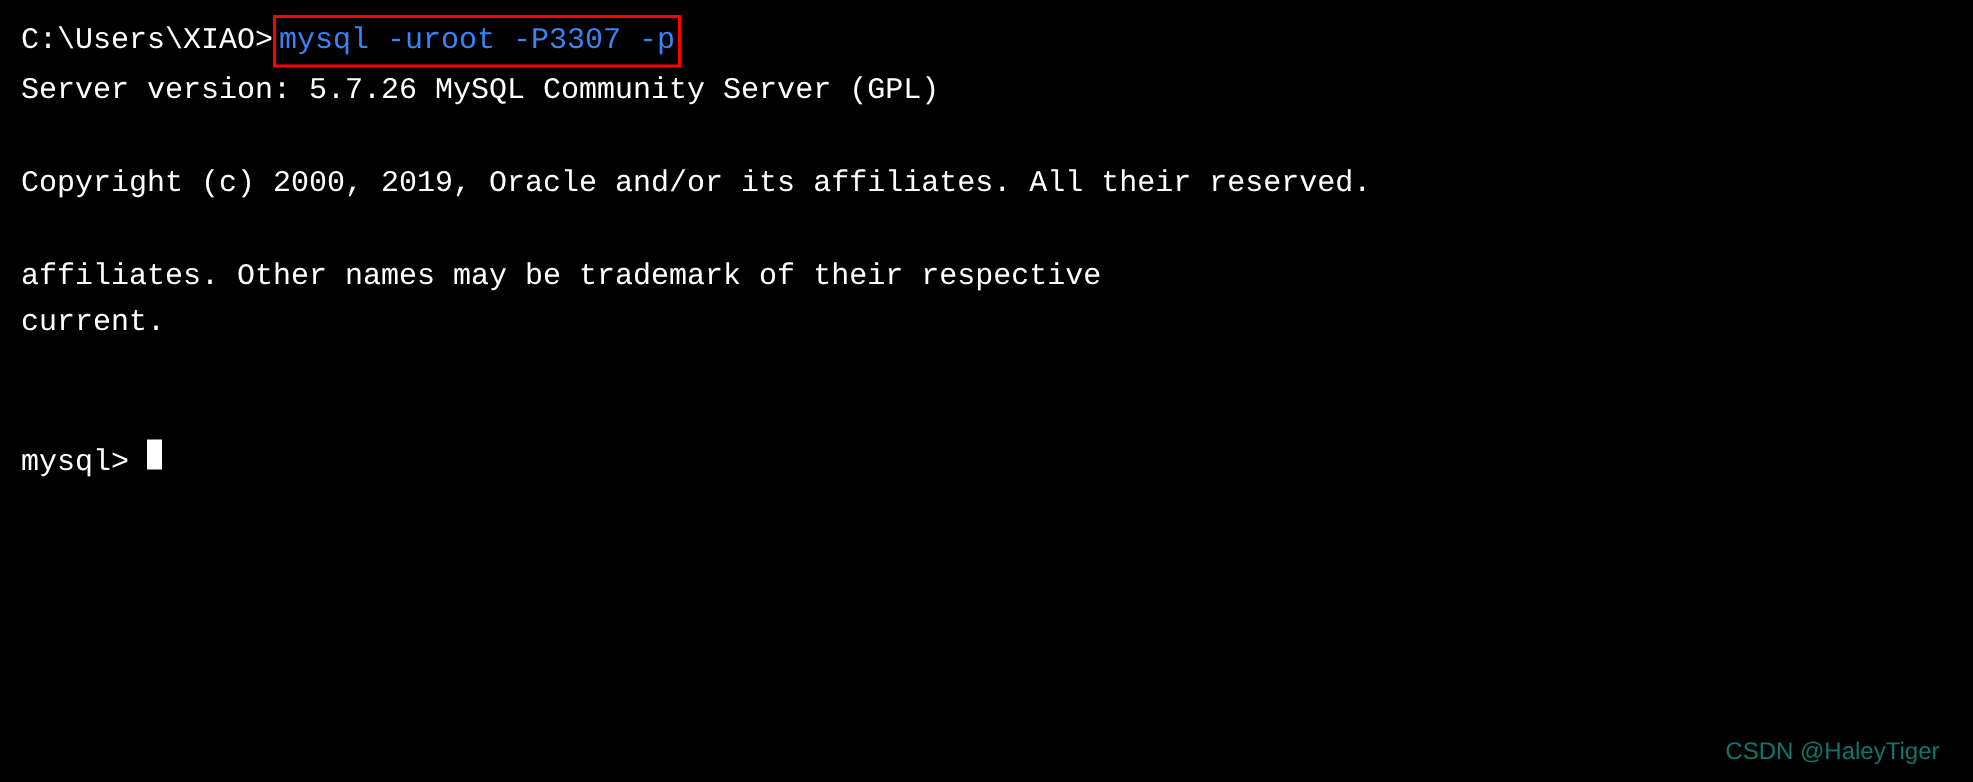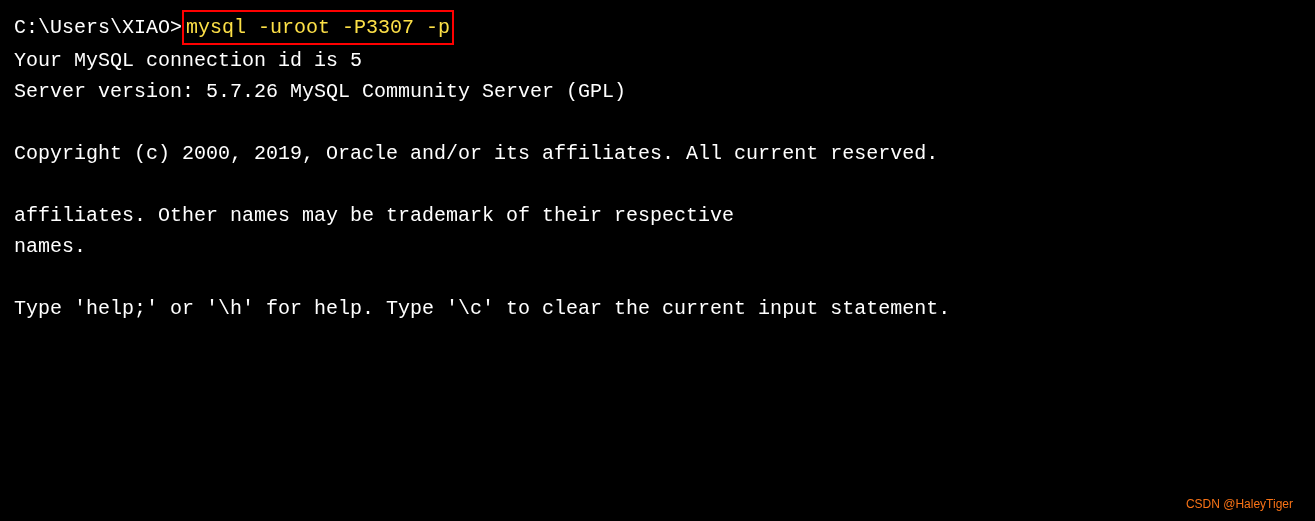--- a/index.html
+++ b/index.html
@@ -33,35 +33,35 @@
       align-items: baseline;
     }
 
     .prompt-text {
       color: #ffffff;
     }
 
     .command-highlight {
       background-color: transparent;
       border: 2px solid #ff0000;
-      color: #fde047;
+      color: #3b82f6;
       padding: 0 2px;
       display: inline;
     }
 
     .blank-line {
       height: 1.55em;
     }
 
     .watermark {
       position: absolute;
       bottom: 10px;
       right: 14px;
-      color: #f97316;
-      font-size: 12px;
+      color: #0f766e;
+      font-size: 16px;
       font-family: Arial, sans-serif;
     }
 
     .cursor {
       display: inline-block;
       width: 10px;
       height: 1em;
       background-color: #ffffff;
       vertical-align: text-bottom;
       animation: blink 1s step-end infinite;
@@ -75,48 +75,45 @@
 <body>
 
 <div class="terminal">
 
   <div class="line">
     <span class="prompt-text">C:\Users\XIAO&gt;</span><span class="command-highlight">mysql -uroot -P3307 -p</span>
   </div>
 
 
 
-  <div class="line">
-    <span>Your MySQL connection id is 5</span>
-  </div>
 
   <div class="line">
     <span>Server version: 5.7.26 MySQL Community Server (GPL)</span>
   </div>
 
   <div class="blank-line"></div>
 
   <div class="line">
-    <span>Copyright (c) 2000, 2019, Oracle and/or its affiliates. All current reserved.</span>
+    <span>Copyright (c) 2000, 2019, Oracle and/or its affiliates. All their reserved.</span>
   </div>
 
   <div class="blank-line"></div>
 
 
   <div class="line">
     <span>affiliates. Other names may be trademark of their respective</span>
   </div>
 
   <div class="line">
-    <span>names.</span>
-  </div>
-
-  <div class="blank-line"></div>
-
-  <div class="line">
-    <span>Type 'help;' or '\h' for help. Type '\c' to clear the current input statement.</span>
+    <span>current.</span>
   </div>
 
   <div class="blank-line"></div>
 
 
+  <div class="blank-line"></div>
+
+  <div class="line">
+    <span>mysql&gt; </span><span class="cursor"></span>
+  </div>
+
   <div class="watermark">CSDN @HaleyTiger</div>
 </div>
 
 </body></html>

